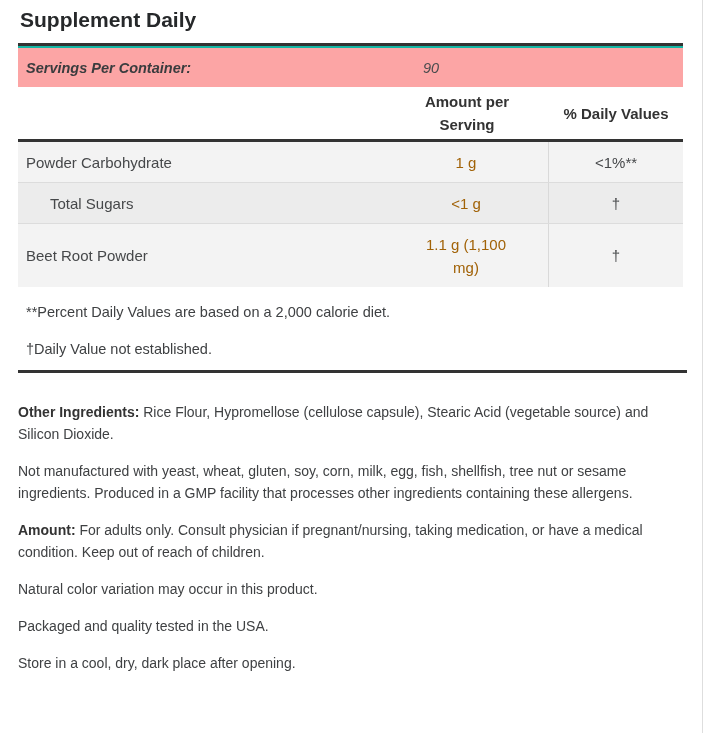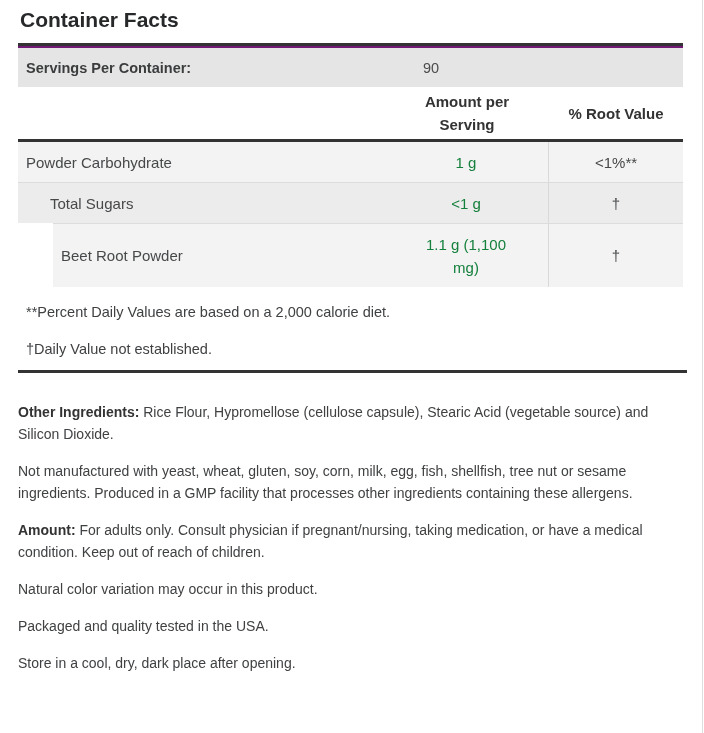--- a/index.html
+++ b/index.html
@@ -19,40 +19,40 @@
 
   h1.title {
     margin: 0 0 11px 2px; padding-top: 7px;
     font-size: 21px; line-height: 25px; font-weight: 700;
     color: #26282a;
   }
 
   
   .serving-table { width: 665px; border-top: 3px solid #333333; }
   .s-row { display: flex; align-items: center; height: 39px; background: #f3f3f3; }
-  .s-row.alt { background: #e5e5e5; border-top: 2px solid #701a75; }
+  .s-row.alt { background: #fca5a5; border-top: 2px solid #14b8a6; font-style: italic; }
   .s-label { flex: 0 0 397px; padding-left: 8px; font-size: 14.5px; font-weight: 700; color: #3a3c3e; }
   .s-value { font-size: 14.5px; color: #4a4c4e; }
 
   
   .facts-header { display: flex; align-items: center; height: 52px; width: 665px; }
   .fh-name { flex: 0 0 367px; }
   .fh-amount { flex: 0 0 164px; text-align: center; font-size: 15px; font-weight: 700; line-height: 23px; color: #333; }
   .fh-amount span { display: inline-block; max-width: 118px; }
   .fh-dv { flex: 0 0 134px; text-align: center; font-size: 15px; font-weight: 700; color: #333; }
 
   
   .facts-table { width: 665px; border-top: 3px solid #333333; }
   .f-row { display: flex; align-items: center; background: #f3f3f3; min-height: 40px; }
   .f-row.alt { background: #ececec; }
   .f-row + .f-row { border-top: 1px solid #dcdcdc; }
-  .f-row.tall { min-height: 63px; margin-left: 35px; }
+  .f-row.tall { min-height: 63px; }
   .f-name { flex: 1; padding-left: 8px; font-size: 15px; color: #46484a; }
   .f-row.indent .f-name { padding-left: 32px; }
-  .f-amount { flex: 0 0 164px; align-self: stretch; display: flex; align-items: center; justify-content: center; text-align: center; font-size: 15px; color: #15803d; }
+  .f-amount { flex: 0 0 164px; align-self: stretch; display: flex; align-items: center; justify-content: center; text-align: center; font-size: 15px; color: #a16207; }
   .f-amount span { display: inline-block; max-width: 106px; line-height: 23px; }
   .f-dv { flex: 0 0 134px; align-self: stretch; display: flex; align-items: center; justify-content: center; border-left: 1px solid #d9d9d9; font-size: 15px; color: #46484a; }
 
   
   .footnote { margin: 0; padding-left: 8px; font-size: 14.5px; line-height: 20px; color: #3f4143; }
   .fn1 { margin-top: 15px; }
   .fn2 { margin-top: 17px; }
 
   .divider { margin-top: 11px; width: 669px; height: 3px; background: #333333; }
 
@@ -61,35 +61,35 @@
   .para.first { margin-top: 28px; }
   .para strong { color: #333; font-weight: 700; }
 </style>
 </head>
 <body>
 
 <div class="right-edge"></div>
 
 <div class="page">
 
-  <h1 class="title">Container Facts</h1>
+  <h1 class="title">Supplement Daily</h1>
 
   <div class="serving-table">
     <div class="s-row alt">
       <div class="s-label">Servings Per Container:</div>
       <div class="s-value">90</div>
     </div>
   </div>
 
   <div class="facts-header">
     <div class="fh-name"></div>
     <div class="fh-amount">
       <span>Amount per Serving</span>
     </div>
-    <div class="fh-dv">% Root Value</div>
+    <div class="fh-dv">% Daily Values</div>
   </div>
 
   <div class="facts-table">
     <div class="f-row">
       <div class="f-name">Powder Carbohydrate</div>
       <div class="f-amount">
         <span>1 g</span>
       </div>
       <div class="f-dv">&lt;1%**</div>
     </div>

